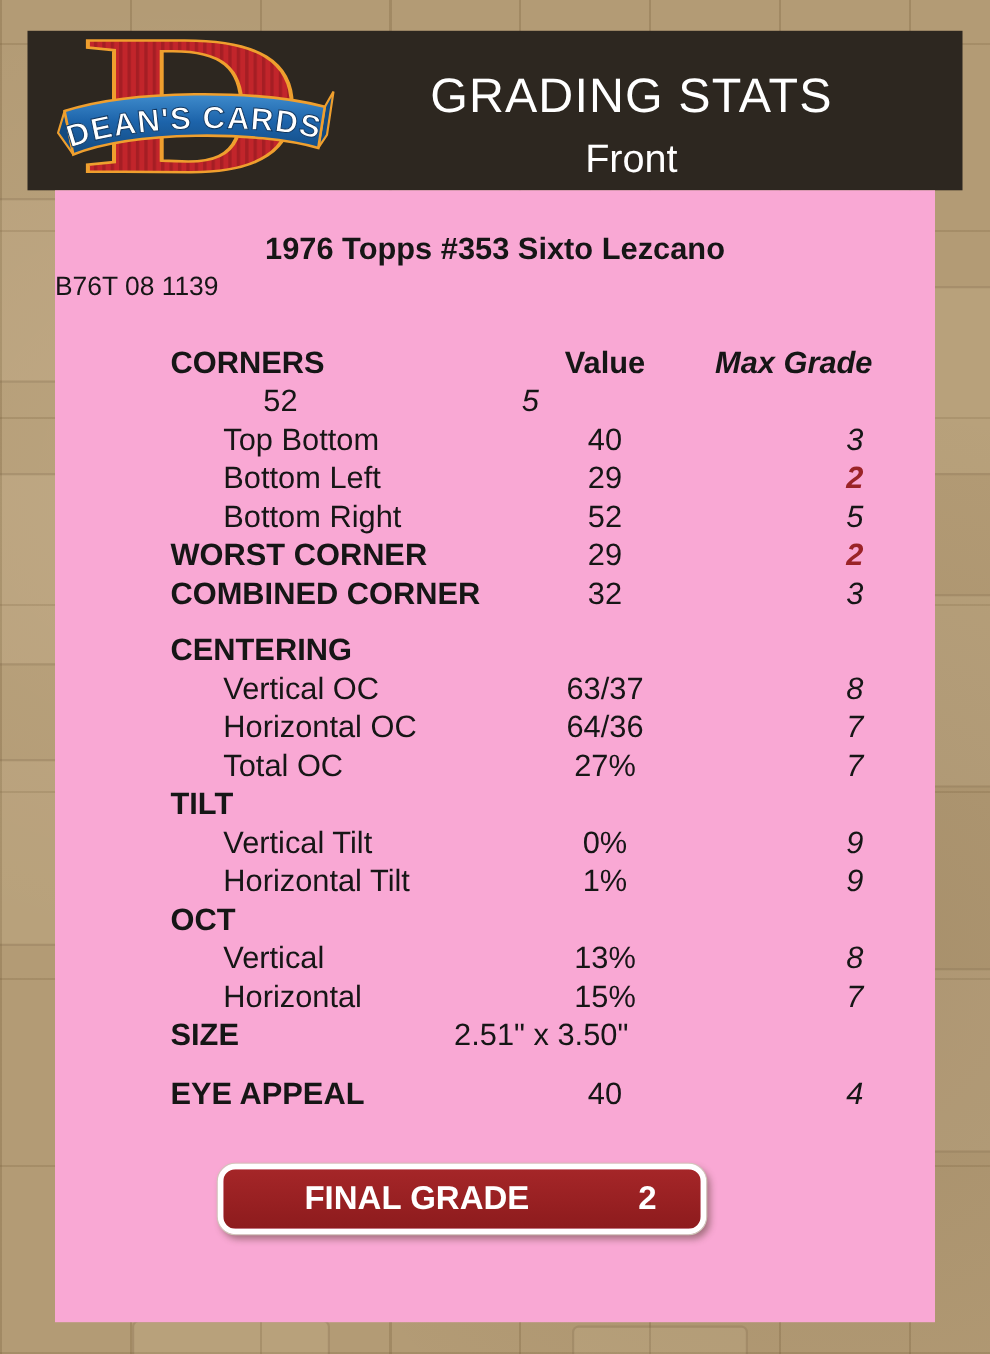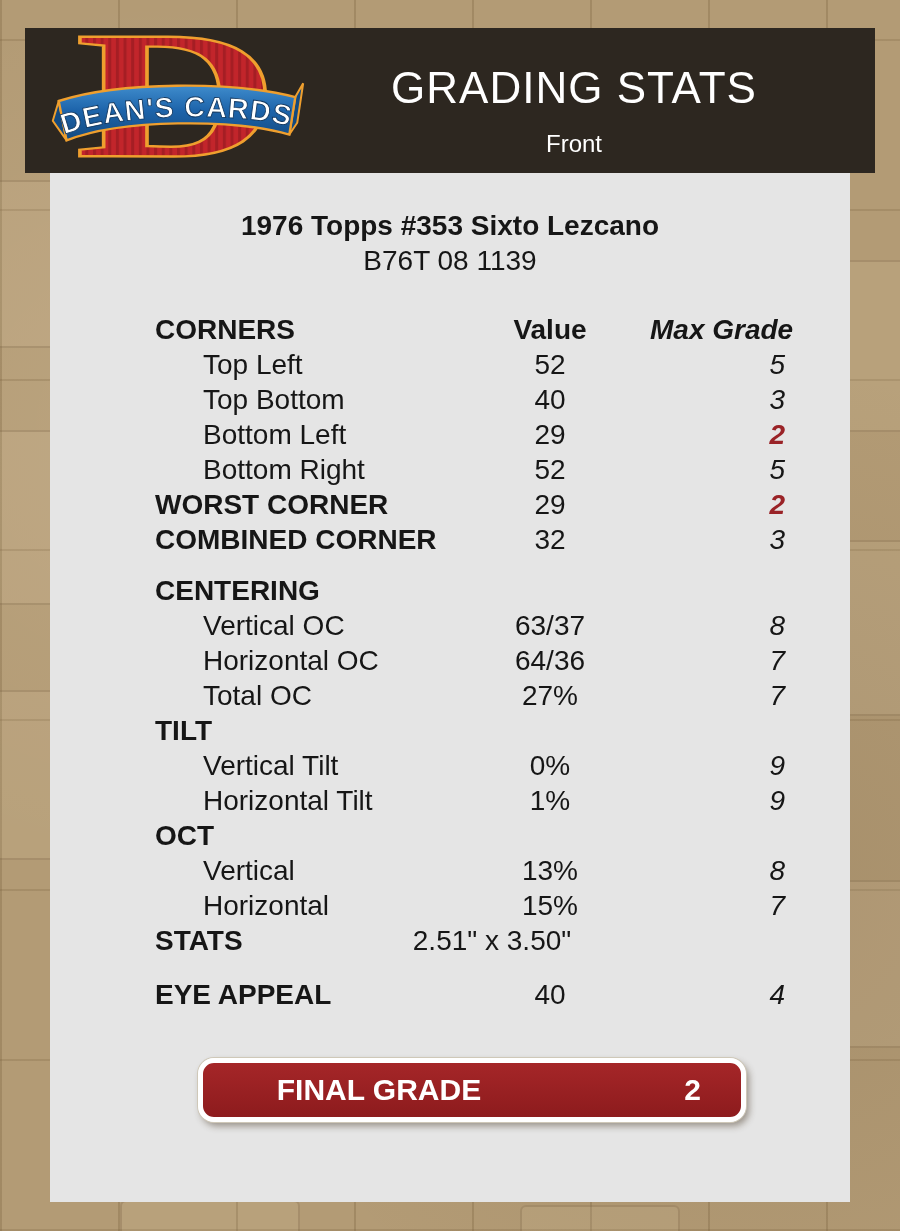--- a/index.html
+++ b/index.html
@@ -27,44 +27,44 @@
   .bg-card:nth-child(7){ left:120px; top:1200px; width:180px; height:120px; }
   .bg-card:nth-child(8){ left:520px; top:1205px; width:160px; height:110px; }
 
   .header-band {
     position:absolute; left:25px; top:28px; width:850px; height:145px;
     background:#2d2720;
   }
   .logo { position:absolute; left:22px; top:4px; width:260px; height:138px; }
   .titles { position:absolute; left:248px; right:0; top:36px; text-align:center; color:#ffffff; }
   .page-title { font-size:44px; line-height:48px; letter-spacing:1px; }
-  .page-subtitle { font-size:24px; line-height:36px; margin-top:14px; }
+  .page-subtitle { font-size:36px; line-height:36px; margin-top:14px; }
 
   .panel {
     position:absolute; left:50px; top:173px; width:800px; height:1029px;
-    background:#e5e5e5; padding-top:36px; color:#161616;
+    background:#f9a8d4; padding-top:36px; color:#161616;
   }
   .card-title { text-align:center; font-size:28px; font-weight:bold; line-height:34px; }
-  .card-serial { text-align:center; font-size:28px; line-height:36px; }
+  .card-serial { font-size:24px; line-height:36px; }
 
   .stats { margin:33px 0 0 105px; width:632px; font-size:28px; }
   .row { display:flex; height:35px; line-height:35px; }
   .lbl { flex:0 0 295px; text-align:left; white-space:nowrap; }
   .val { flex:0 0 200px; text-align:center; white-space:nowrap; }
   .grd { flex:0 0 135px; text-align:right; white-space:nowrap;font-style:italic; }
   .sec { font-weight:bold; }
   .hdr { font-weight:bold; }
   .ind { padding-left:48px; }
   .red { color:#9a2327; font-weight:bold; }
   .shift { position:relative; left:-58px; }
   .gap1 { height:16px; }
   .gap2 { height:19px; }
 
   .final-grade {
-    position:relative; margin:46px 0 0 148px; width:548px; height:64px;
+    position:relative; margin:46px 0 0 148px; width:444px; height:64px;
     background:linear-gradient(#a52628, #8d1b1d);
     border:5px solid #ffffff; border-radius:16px;
     box-shadow:0 0 0 1px #cfc8b8, 3px 4px 7px rgba(60,45,25,0.45);
     color:#ffffff; font-weight:bold; font-size:30px; line-height:54px;
     cursor:pointer;
   }
   .fg-label { position:absolute; left:0; width:352px; text-align:center; }
   .fg-value { position:absolute; right:40px; }
 </style>
 </head>
@@ -115,21 +115,20 @@
   <div class="card-title">1976 Topps #353 Sixto Lezcano</div>
   <div class="card-serial">B76T 08 1139</div>
 
   <div class="stats">
     <div class="row">
       <span class="lbl sec">CORNERS</span>
       <span class="val hdr">Value</span>
       <span class="grd hdr">Max Grade</span>
     </div>
     <div class="row">
-      <span class="lbl ind">Top Left</span>
       <span class="val">52</span>
       <span class="grd">5</span>
     </div>
     <div class="row">
       <span class="lbl ind">Top Bottom</span>
       <span class="val">40</span>
       <span class="grd">3</span>
     </div>
     <div class="row">
       <span class="lbl ind">Bottom Left</span>
@@ -198,21 +197,21 @@
       <span class="lbl ind">Vertical</span>
       <span class="val">13%</span>
       <span class="grd">8</span>
     </div>
     <div class="row">
       <span class="lbl ind">Horizontal</span>
       <span class="val">15%</span>
       <span class="grd">7</span>
     </div>
     <div class="row">
-      <span class="lbl sec">STATS</span>
+      <span class="lbl sec">SIZE</span>
       <span class="val shift">2.51" x 3.50"</span>
       <span class="grd"></span>
     </div>
 
     <div class="gap2"></div>
 
     <div class="row">
       <span class="lbl sec">EYE APPEAL</span>
       <span class="val">40</span>
       <span class="grd">4</span>

